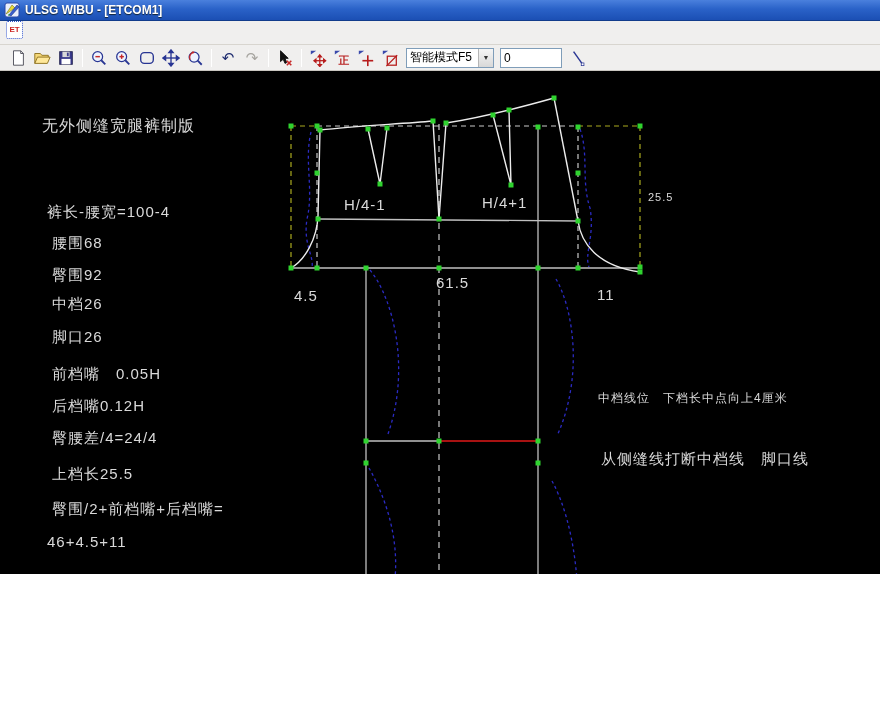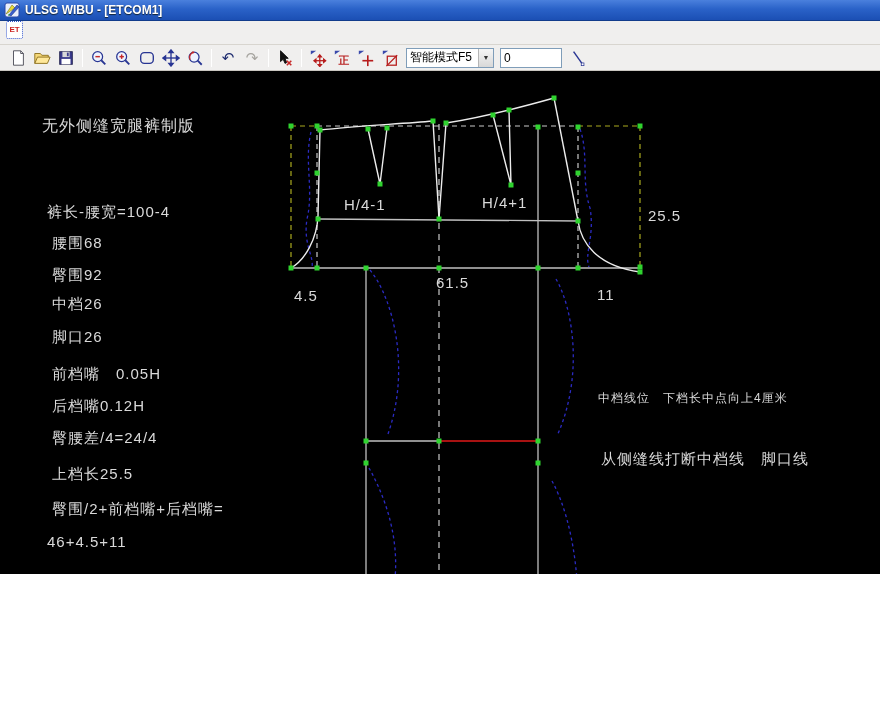--- a/index.html
+++ b/index.html
@@ -300,21 +300,21 @@
         <div class="canvas-label" style="left: 52px; top: 224px; font-size: 15px;">中档26</div>
         <div class="canvas-label" style="left: 52px; top: 257px; font-size: 15px;">脚口26</div>
         <div class="canvas-label" style="left: 52px; top: 294px; font-size: 15px;">前档嘴　0.05H</div>
         <div class="canvas-label" style="left: 52px; top: 326px; font-size: 15px; text-align: right;">后档嘴0.12H</div>
         <div class="canvas-label" style="left: 52px; top: 358px; font-size: 15px;">臀腰差/4=24/4</div>
         <div class="canvas-label" style="left: 52px; top: 394px; font-size: 15px;">上档长25.5</div>
         <div class="canvas-label" style="left: 52px; top: 429px; font-size: 15px;">臀围/2+前档嘴+后档嘴=</div>
         <div class="canvas-label" style="left: 47px; top: 462px; font-size: 15px;">46+4.5+11</div>
         <div class="canvas-label" style="left: 344px; top: 125px; font-size: 15px;">H/4-1</div>
         <div class="canvas-label" style="left: 482px; top: 123px; font-size: 15px;">H/4+1</div>
-        <div class="canvas-label" style="left: 648px; top: 136px; font-size: 15px; text-align: center;">25.5</div>
+        <div class="canvas-label" style="left: 648px; top: 120px; font-size: 11px; text-align: center;">25.5</div>
         <div class="canvas-label" style="left: 294px; top: 216px; font-size: 15px;">4.5</div>
         <div class="canvas-label" style="left: 436px; top: 203px; font-size: 15px;">61.5</div>
         <div class="canvas-label" style="left: 597px; top: 215px; font-size: 15px;">11</div>
         <div class="canvas-label" style="left: 598px; top: 319px; font-size: 12px;">中档线位　下档长中点向上4厘米</div>
         <div class="canvas-label" style="left: 601px; top: 379px; font-size: 15px;">从侧缝线打断中档线　脚口线</div>
       </div>
   </div>
 
 </div>
 

